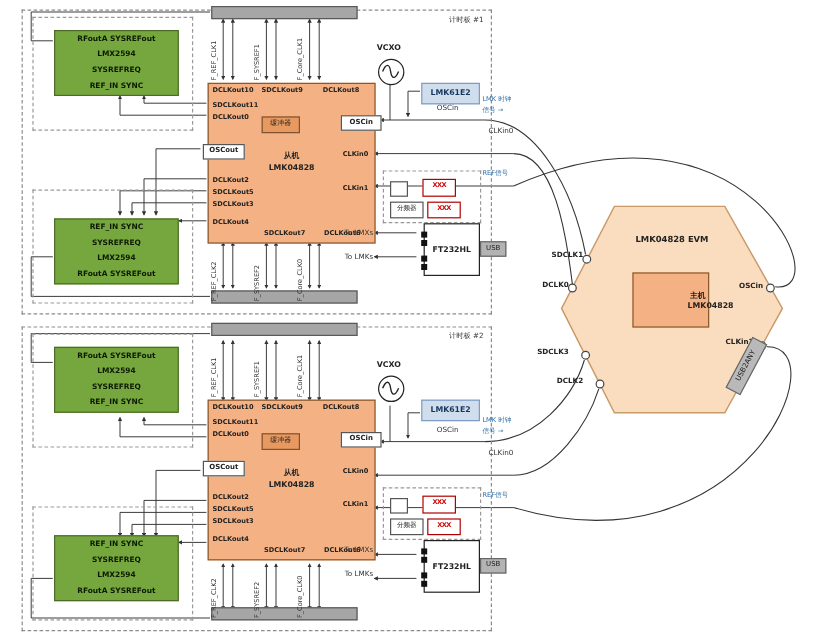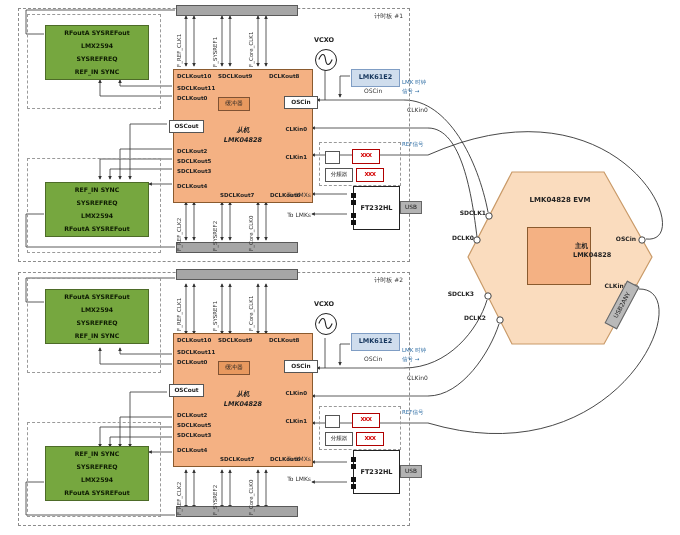--- a/index.html
+++ b/index.html
@@ -9,21 +9,21 @@
   .board{position:absolute;left:18px;width:390px;height:252px;border:1px dashed #8c8c8c;}
   .bar{position:absolute;width:120px;height:9px;background:#a6a6a6;border:1px solid #595959;}
   .subdash{position:absolute;border:1px dashed #9a9a9a;}
   .greenbox{position:absolute;width:102px;height:53px;background:#76a73f;border:1px solid #4d6b28;text-align:center;}
   .greenbox .ln{font-size:6.2px;font-weight:bold;line-height:13px;color:#0d1a02;white-space:nowrap;}
   .chip{position:absolute;left:154px;top:60px;width:138px;height:132px;background:#f4b183;border:1px solid #8a5a2e;}
   .pin{position:absolute;font-size:5.5px;font-weight:600;color:#222;white-space:nowrap;}
   .pin.r{text-align:right;right:5px;}
   .whtbox{position:absolute;background:#fff;border:1px solid #555;font-size:5.8px;font-weight:600;text-align:center;line-height:10px;white-space:nowrap;}
   .bufbox{position:absolute;left:44px;top:27px;width:30px;height:12px;background:#e8995f;border:1px solid #7f5233;font-size:5.8px;text-align:center;line-height:11px;}
-  .chipname{position:absolute;left:0;right:0;text-align:center;font-size:6.5px;font-weight:bold;color:#222;line-height:9px;font-style:italic;}
+  .chipname{position:absolute;left:0;right:0;text-align:center;font-size:6.5px;font-weight:bold;color:#222;line-height:9px;}
   .vtrace{position:absolute;width:10px;height:50px;}
   .vtrace span{position:absolute;left:1px;bottom:0;width:50px;transform-origin:0 100%;transform:rotate(-90deg);
                font-size:5.5px;color:#333;white-space:nowrap;display:block;}
   .vcxo-lbl{position:absolute;width:44px;text-align:center;font-size:6.5px;font-weight:bold;}
   .vcxo-circ{position:absolute;width:22px;height:22px;border:1.3px solid #222;border-radius:50%;background:#fff;box-sizing:border-box;}
   .lmkbox{position:absolute;width:47px;height:16px;background:#cfdded;border:1px solid #7f9dc4;color:#17375e;
           font-weight:bold;font-size:6.5px;text-align:center;line-height:15px;}
   .ftbox{position:absolute;width:45px;height:42px;background:#fff;border:1.4px solid #222;display:flex;align-items:center;justify-content:center;
          font-size:6.5px;font-weight:bold;}
   .ftpin{position:absolute;width:5px;height:5px;background:#111;}
@@ -32,21 +32,21 @@
   .swbox{position:absolute;background:#fff;border:1px solid #555;}
   .redbox{position:absolute;background:#fff;border:1px solid #b00000;color:#d40000;font-size:5.5px;font-weight:bold;
           text-align:center;line-height:11px;letter-spacing:-0.5px;}
   .fpqbox{position:absolute;background:#fff;border:1px solid #555;font-size:5.5px;text-align:center;line-height:11px;white-space:nowrap;}
   .lbl{position:absolute;font-size:6px;color:#333;white-space:nowrap;}
   .lbl.sm{font-size:5.5px;}
   .lbl.rt{text-align:right;}
   .boardlbl{position:absolute;left:322px;top:3px;width:62px;text-align:right;font-size:6px;color:#333;}
   .hexlbl{position:absolute;font-size:6px;font-weight:600;color:#222;white-space:nowrap;}
   #hex-title{position:absolute;left:509px;top:196px;width:102px;text-align:center;font-size:7px;font-weight:bold;}
-  #hex-chip{position:absolute;left:527px;top:227px;width:64px;height:58px;background:#f4b183;border:1px solid #8a5a2e;text-align:center;padding-top:14px;box-sizing:border-box;padding-left:45px;}
+  #hex-chip{position:absolute;left:527px;top:227px;width:64px;height:46px;background:#f4b183;border:1px solid #8a5a2e;text-align:center;padding-top:14px;box-sizing:border-box;padding-left:45px;}
   #hex-chip div{font-size:6.5px;font-weight:bold;line-height:9px;}
   #usb2any{position:absolute;left:598px;top:298px;width:46px;height:12px;background:#b9b9b9;border:1px solid #666;
            font-size:6px;text-align:center;line-height:11px;transform:rotate(-62deg);}
   #watermark{position:absolute;left:480px;top:505px;width:192px;text-align:right;font-size:15px;color:#8cc63e;}
 </style>
 </head>
 <body>
 
 <div id="canvas">
 

